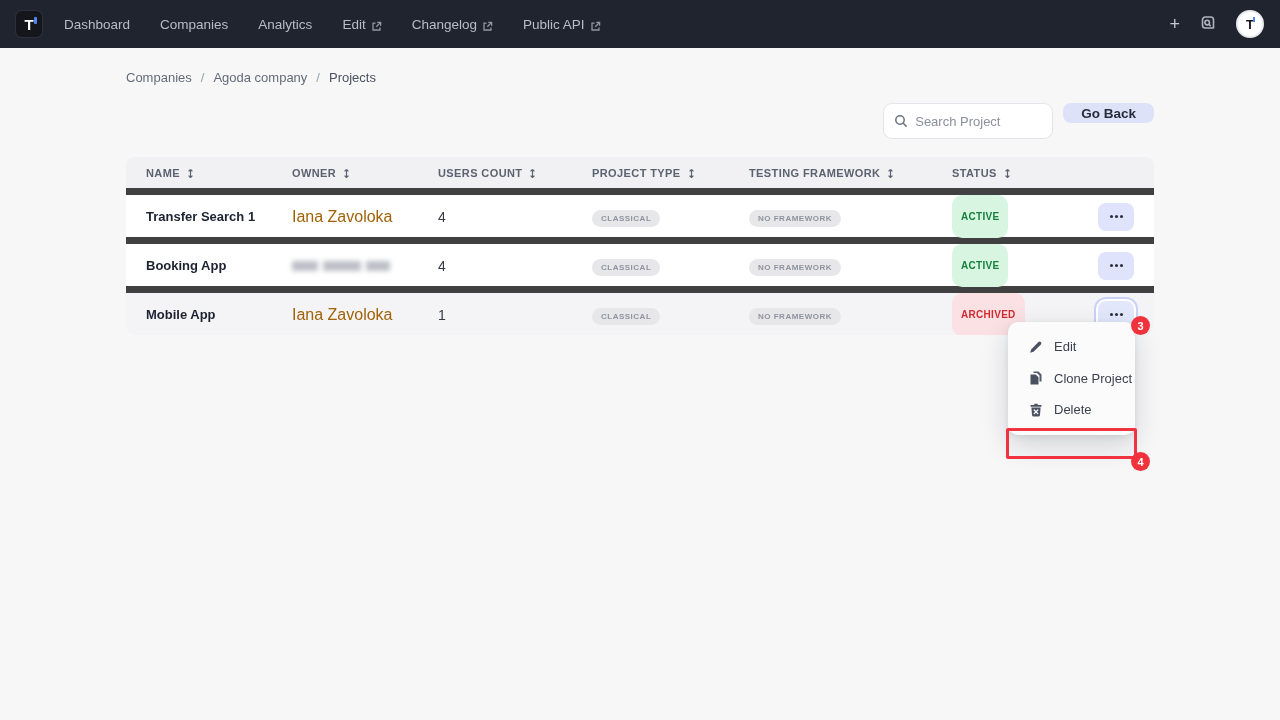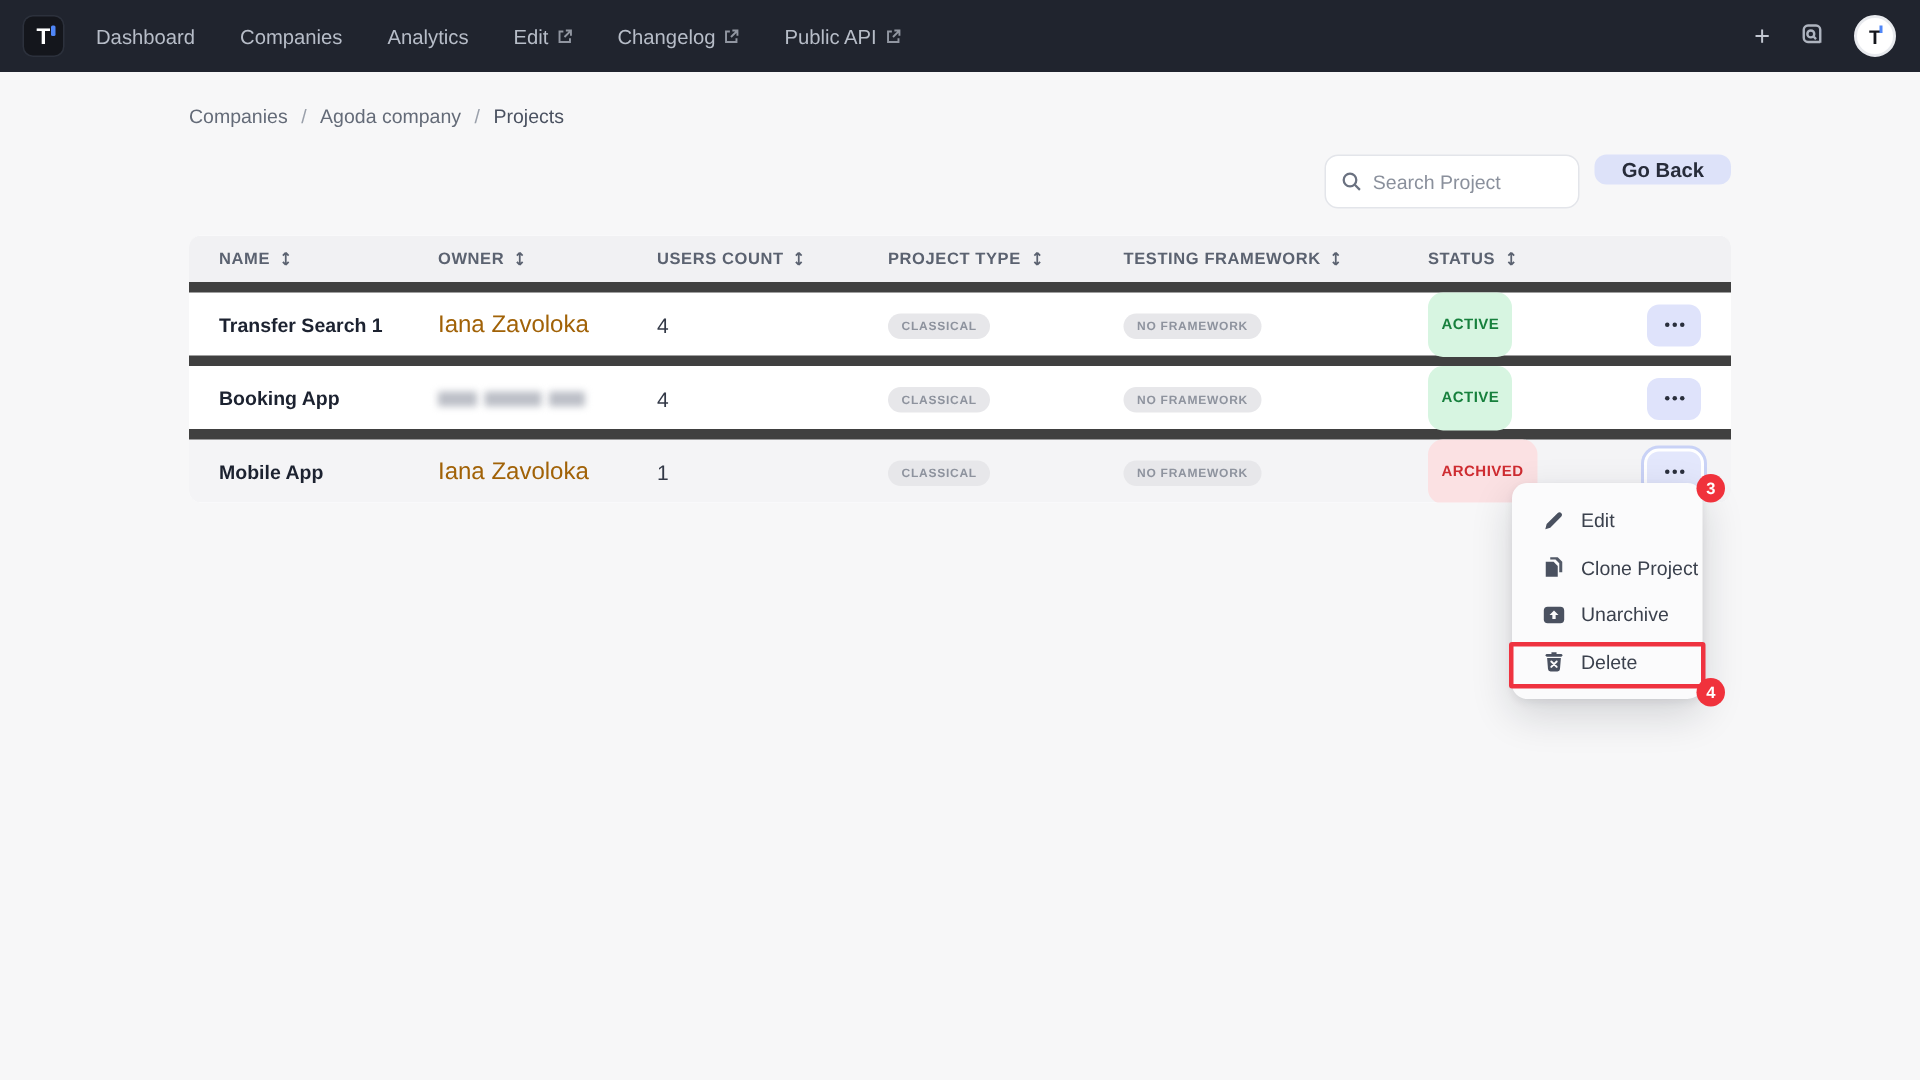--- a/index.html
+++ b/index.html
@@ -21,21 +21,21 @@
   .logo-box {
     width:26px; height:26px; background:#14161c; border-radius:6px;
     display:flex; align-items:center; justify-content:center;
     margin-right:22px; position:relative; box-shadow:0 0 0 1px #2c313c;
   }
   .logo-t { color:#fff; font-weight:800; font-size:15px; line-height:1; }
   .logo-tick { position:absolute; top:6px; right:5px; width:3px; height:7px; background:#4f86f7; border-radius:1px; }
   .nav-links { display:flex; align-items:center; gap:30px; }
   .nav-link {
     color:#b7bdc8; font-size:13.5px; text-decoration:none;
-    display:flex; align-items:center; gap:5px; cursor:pointer;
+    display:flex; align-items:flex-end; gap:5px; cursor:pointer;
   }
   .ext-icon { width:11px; height:11px; opacity:.75; }
   .nav-right { margin-left:auto; display:flex; align-items:center; gap:18px; }
   .nav-plus { color:#c3c8d2; font-size:18px; line-height:1; cursor:pointer; }
   .nav-bubble { width:20px; height:20px; color:#aeb4bf; cursor:pointer; }
   .nav-avatar {
     width:28px; height:28px; border-radius:50%; background:#fff;
     border:2px solid #e8eaee; display:flex; align-items:center; justify-content:center;
     position:relative; cursor:pointer;
   }
@@ -78,21 +78,21 @@
   }
   .tgrid {
     display:grid;
     grid-template-columns:146px 146px 154px 157px 203px 146px 1fr;
     align-items:center; padding:0 20px;
   }
   .thead {
     background:#f1f1f3; height:31px;
   }
   .th {
-    display:flex; align-items:flex-start; gap:5px;
+    display:flex; align-items:flex-end; gap:5px;
     font-size:11px; font-weight:700; letter-spacing:.4px;
     color:#5b6270; text-transform:uppercase; cursor:pointer;
   }
   .sort-icon { width:11px; height:11px; color:#5b6270; }
   .trow { height:49px; border-top:7px solid #404040; background:#fff; }
   .trow:first-of-type { border-top:none; }
   .trow.hovered { background:#f4f4f6; }
   .cell-name { font-size:13px; font-weight:600; color:#1c2230; }
   .cell-owner { font-size:16px; color:#a16207; }
   .cell-count { font-size:14px; color:#333947; }
@@ -330,27 +330,20 @@
   </div>
   <div class="menu-item">
     <svg viewBox="0 0 16 16" fill="currentColor">
         <path d="M5.5 1.5h5l3 3v7h-2v-6l-2.5-2.5H5.5z" opacity=".95"></path>
         <path d="M2.5 4.5h5.2L10.5 7.3v7.2h-8z"></path>
       </svg>
     <span>Clone Project</span>
   </div>
   <div class="menu-item">
     <svg viewBox="0 0 16 16">
-        <rect x="1.2" y="2.5" width="13.6" height="11" rx="2.6" fill="currentColor"></rect>
-        <path d="M8 5l3 3h-1.9v2.6H6.9V8H5z" fill="#fbfbfc"></path>
-      </svg>
-    <span>Unarchive</span>
-  </div>
-  <div class="menu-item">
-    <svg viewBox="0 0 16 16">
         <path d="M6.3 1.8h3.4v1.3H6.3z" fill="currentColor"></path>
         <rect x="2.4" y="3" width="11.2" height="1.8" rx=".9" fill="currentColor"></rect>
         <path d="M3.4 5.6h9.2l-.6 7.4a1.7 1.7 0 0 1-1.7 1.6H5.7A1.7 1.7 0 0 1 4 13z" fill="currentColor"></path>
         <path d="M6.2 8l3.6 3.6M9.8 8l-3.6 3.6" stroke="#fbfbfc" stroke-width="1.3" stroke-linecap="round"></path>
       </svg>
     <span>Delete</span>
   </div>
 </div>
 
 <div class="anno-rect"></div>

